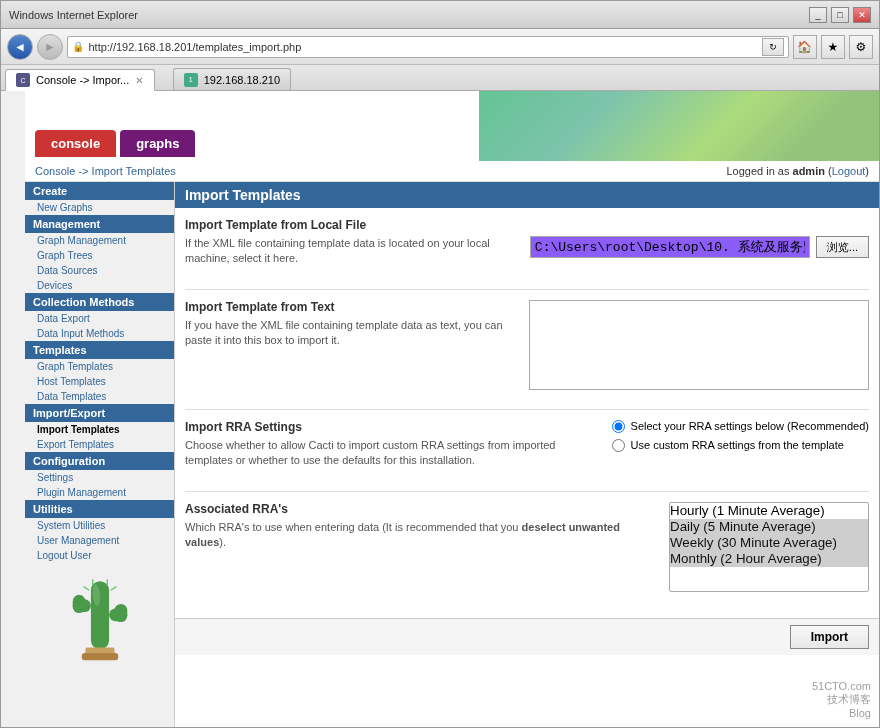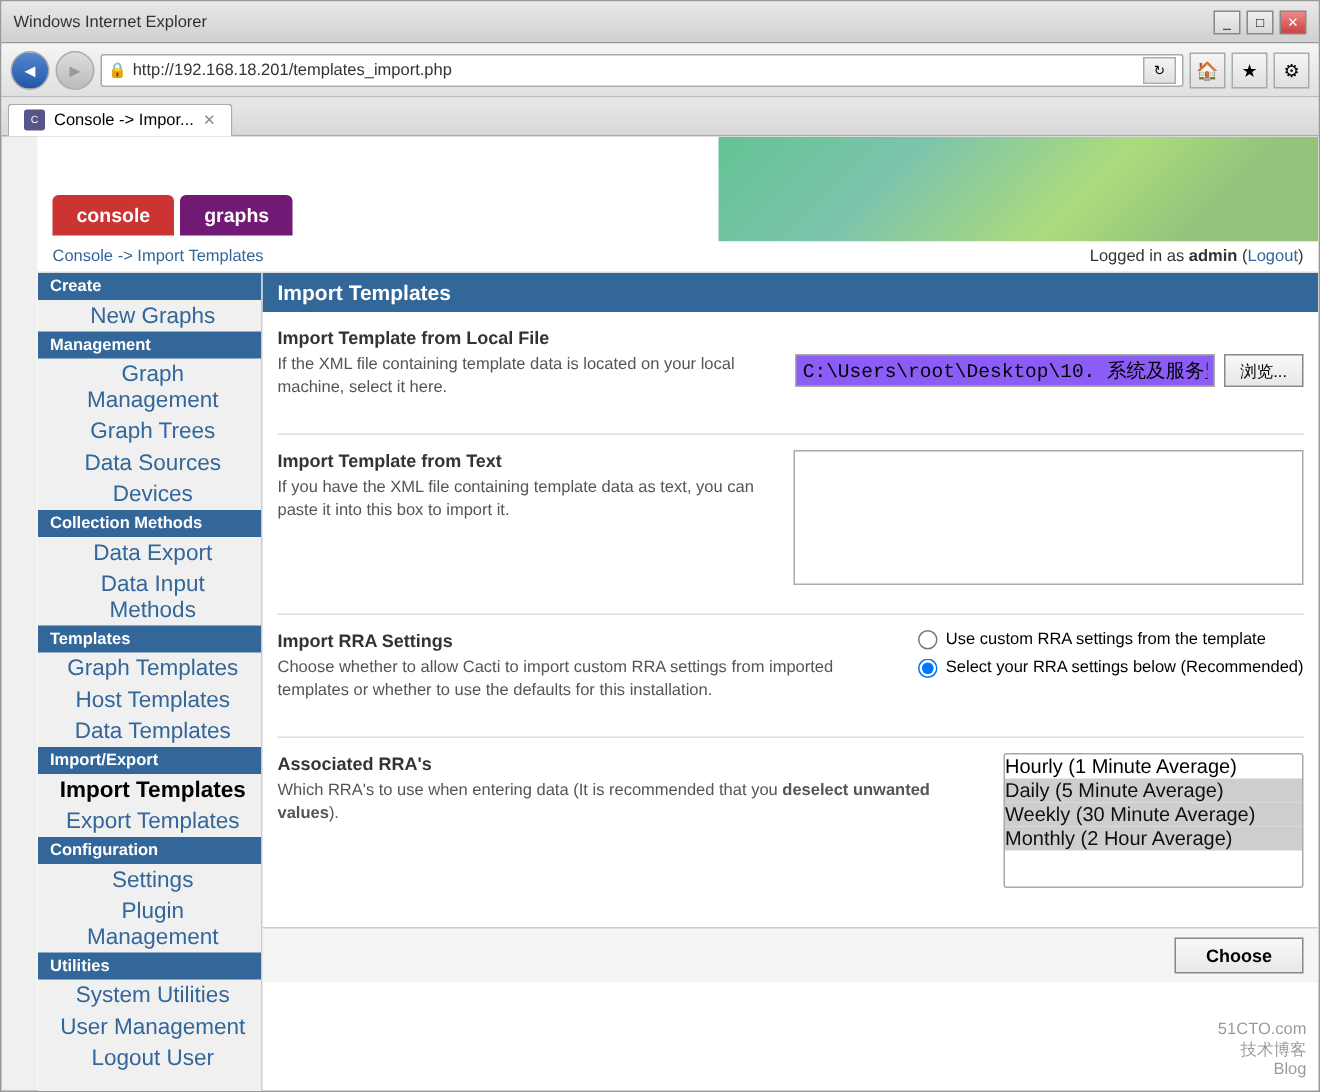--- a/index.html
+++ b/index.html
@@ -44,21 +44,21 @@
     .logged-in { font-size: 11px; color: #333; }
     .logged-in strong { font-weight: bold; }
     .logout-link { color: #336699; text-decoration: none; }
 
     
     .main-layout { display: flex; flex: 1; overflow: hidden; }
 
     
     .sidebar { width: 150px; background: #f0f0f0; border-right: 1px solid #ccc; overflow-y: auto; flex-shrink: 0; }
     .sidebar-section-header { background: #336699; color: white; padding: 3px 8px; font-size: 11px; font-weight: bold; }
-    .sidebar-item { padding: 2px 8px 2px 12px; font-size: 15px; color: #336699; cursor: pointer; text-decoration: none; display: block; text-align: center; }
+    .sidebar-item { padding: 2px 8px 2px 12px; font-size: 10px; color: #336699; cursor: pointer; text-decoration: none; display: block; }
     .sidebar-item.active { color: #000; font-weight: bold; }
     .sidebar-logo { padding: 20px; display: flex; justify-content: center; align-items: flex-end; height: 120px; }
 
     
     .cactus { width: 80px; height: 100px; }
     .content-header { background: #336699; color: white; padding: 5px 10px; font-size: 14px; font-weight: bold; }
 
     .content-body { padding: 10px; }
 
     .section { margin-bottom: 16px; }
@@ -112,20 +112,24 @@
     <button class="home-btn">🏠</button>
     <button class="home-btn">★</button>
     <button class="home-btn">⚙</button>
   </div>
 
   <div class="tabs-bar">
     <div class="browser-tab active">
       <span class="tab-favicon">C</span>
       <span>Console -&gt; Impor...</span>
       <span class="tab-close">✕</span>
+    </div>
+    <div class="browser-tab">
+      <span class="tab-favicon green">1</span>
+      <span>192.168.18.210</span>
     </div>
   </div>
 
   <div class="browser-content-area">
     <div class="page-content">
 
       <div class="app-header">
         <div class="app-header-bg"></div>
         <div class="app-nav-tabs">
           <div class="app-tab console">
@@ -239,26 +243,26 @@
             <hr class="section-divider">
 
             <div class="section">
               <div style="display:flex;gap:20px;align-items:flex-start;">
                 <div style="flex:1;">
                   <div class="section-title">Import RRA Settings</div>
                   <div class="section-desc">Choose whether to allow Cacti to import custom RRA settings from imported templates or whether to use the defaults for this installation.</div>
                 </div>
                 <div class="radio-group">
                   <label class="radio-item">
+                    <input type="radio" class="radio-input" name="rra_setting" checked="" style="">
+                    <span>Select your RRA settings below (Recommended)</span>
+                  </label>
+                  <label class="radio-item">
                     <input type="radio" class="radio-input" name="rra_setting" style="">
                     <span>Use custom RRA settings from the template</span>
-                  </label>
-                  <label class="radio-item">
-                    <input type="radio" class="radio-input" name="rra_setting" checked="" style="">
-                    <span>Select your RRA settings below (Recommended)</span>
                   </label>
                 </div>
               </div>
             </div>
 
             <hr class="section-divider">
 
             <div class="section">
               <div style="display:flex;gap:20px;align-items:flex-start;justify-content:space-between;">
                 <div style="flex:1;">
@@ -273,21 +277,21 @@
                     <option selected="">Daily (5 Minute Average)</option>
                     <option selected="">Weekly (30 Minute Average)</option>
                     <option selected="">Monthly (2 Hour Average)</option>
                   </select>
                 </div>
               </div>
             </div>
           </div>
 
           <div class="import-footer">
-            <button class="import-btn">Choose</button>
+            <button class="import-btn">Import</button>
           </div>
         </div>
       </div>
     </div>
 
     <div class="watermark">
       <div>51CTO.com</div>
       <div>技术博客</div>
       <div>Blog</div>
     </div>

